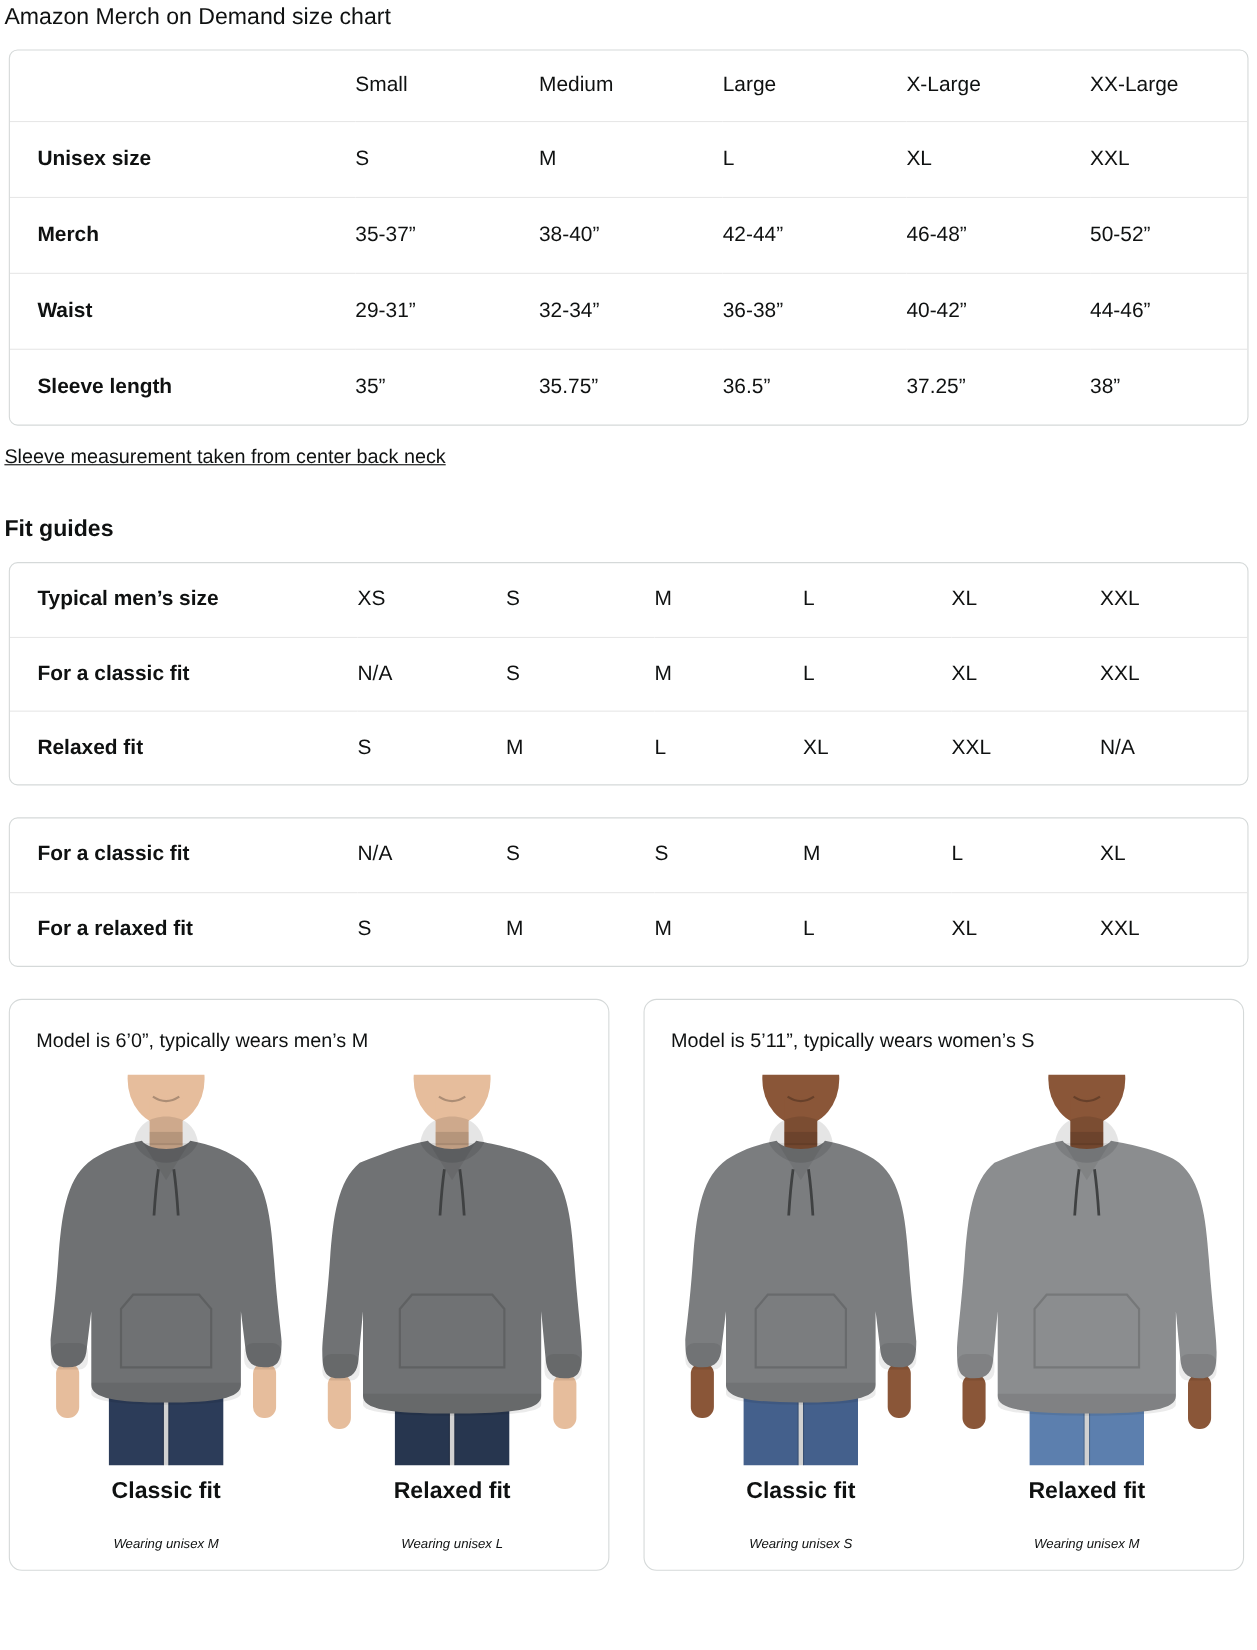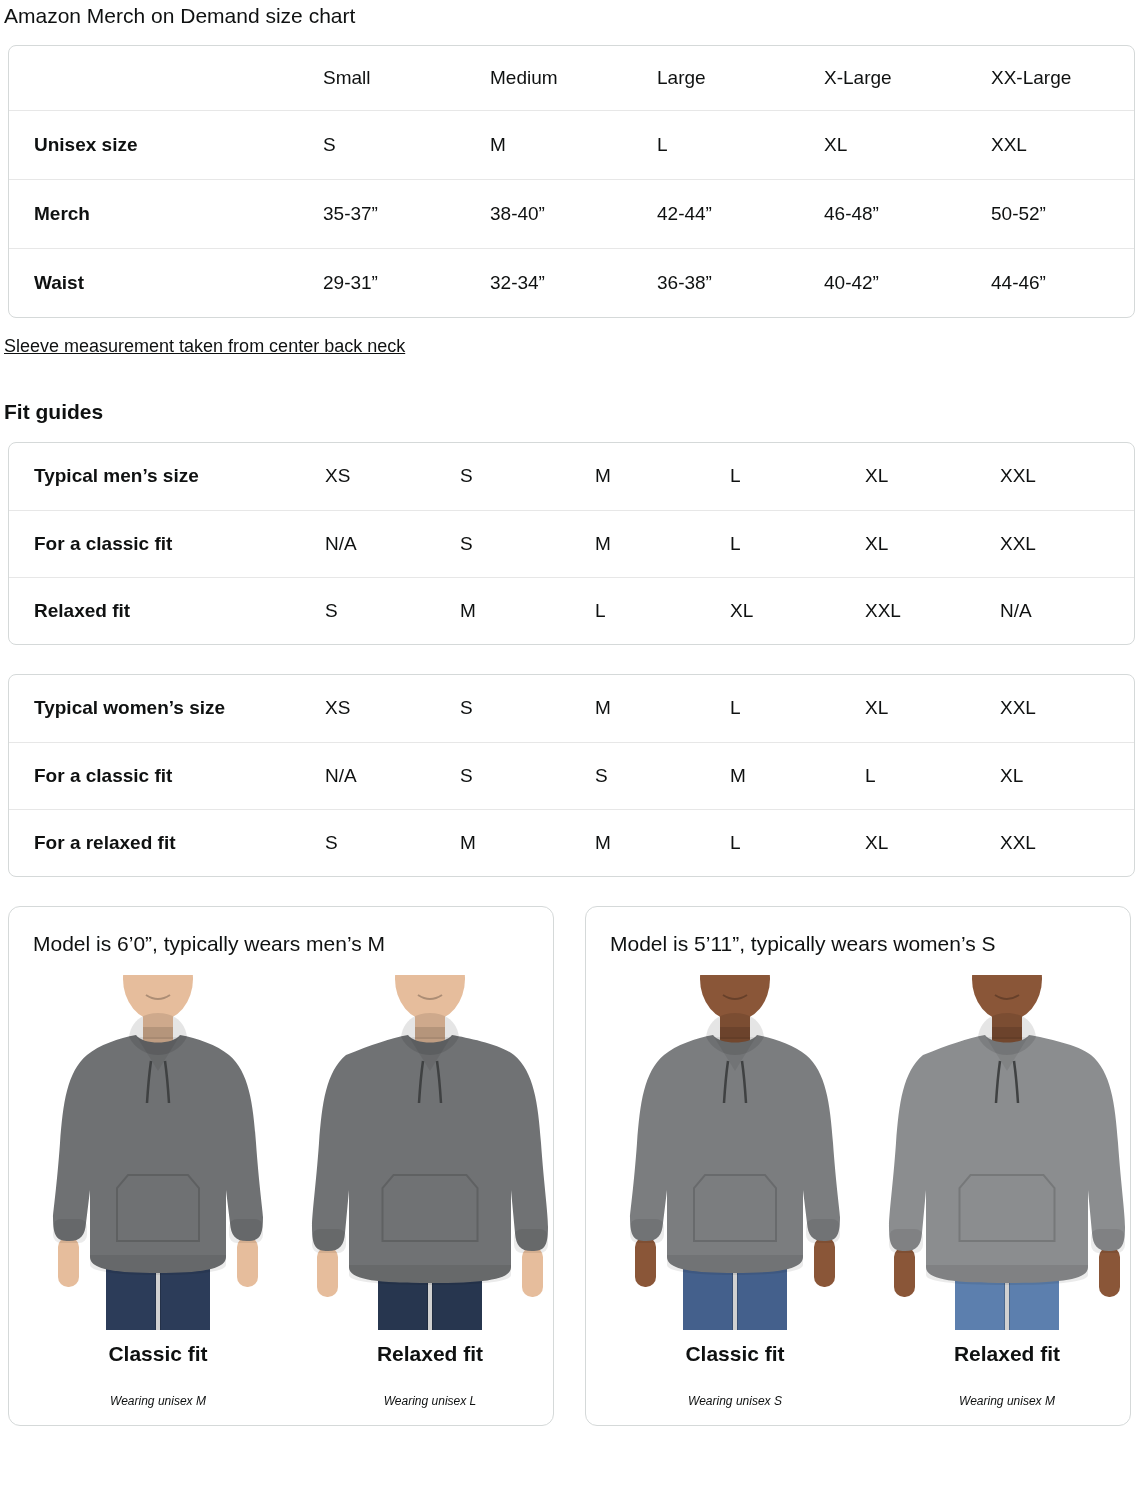--- a/index.html
+++ b/index.html
@@ -61,28 +61,28 @@
   .model-card {
     width: 546px;
     height: 520px;
     border: 1px solid #D5D9D9;
     border-radius: 12px;
     background: #fff;
     padding: 24px 24px 0 24px;
     overflow: hidden;
   }
   .model-card-heading {
-    font-size: 21px;
+    font-size: 18px;
     font-weight: 400;
     line-height: 26px;
   }
   .figures-row {
     display: flex;
-    gap: 22px;
-    justify-content: space-between;
+    gap: 10px;
+    justify-content: center;
     margin-top: 18px;
   }
   .figure { width: 250px; }
   .model-photo {
     width: 250px;
     height: 355px;
     background: #fff;
   }
   .figure-caption {
     margin-top: 11px;
@@ -141,20 +141,28 @@
       <td>50-52”</td>
     </tr>
     <tr class="brow">
       <td class="lbl">Waist</td>
       <td>29-31”</td>
       <td>32-34”</td>
       <td>36-38”</td>
       <td>40-42”</td>
       <td>44-46”</td>
     </tr>
+    <tr class="brow">
+      <td class="lbl">Sleeve length</td>
+      <td>35”</td>
+      <td>35.75”</td>
+      <td>36.5”</td>
+      <td>37.25”</td>
+      <td>38”</td>
+    </tr>
   </tbody>
     </table>
 </div>
 
 <p class="note">Sleeve measurement taken from center back neck</p>
 
 <h2 class="section-heading">Fit guides</h2>
 
 <div class="card fit-card-men">
   <table class="fit-table">
@@ -204,29 +212,20 @@
     <colgroup>
         <col style="width:316px">
         <col style="width:135px">
         <col style="width:135px">
         <col style="width:135px">
         <col style="width:135px">
         <col style="width:135px">
         <col style="width:136px">
       </colgroup>
     <tbody>
-        <tr>
-      <td class="lbl">Typical women’s size</td>
-      <td>XS</td>
-      <td>S</td>
-      <td>M</td>
-      <td>L</td>
-      <td>XL</td>
-      <td>XXL</td>
-    </tr>
     <tr>
       <td class="lbl">For a classic fit</td>
       <td>N/A</td>
       <td>S</td>
       <td>S</td>
       <td>M</td>
       <td>L</td>
       <td>XL</td>
     </tr>
     <tr>

